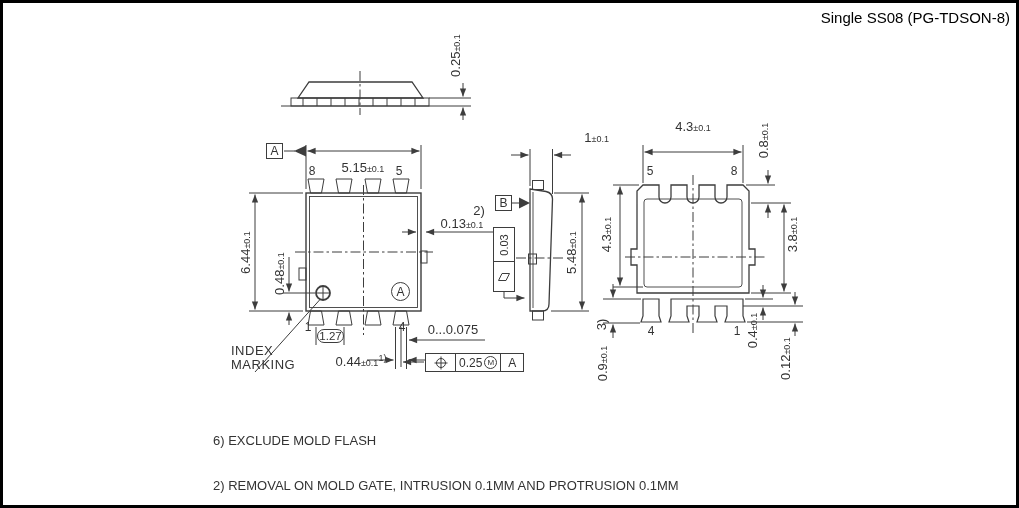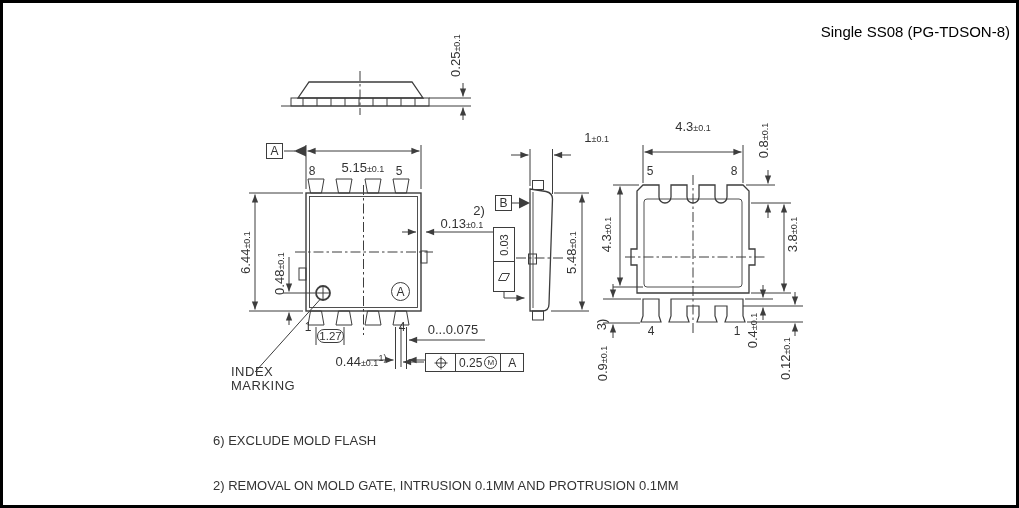--- a/index.html
+++ b/index.html
@@ -2,41 +2,41 @@
 <html><head>
 <meta charset="utf-8">
 <style>
   html,body{margin:0;padding:0;background:#fff;}
   .page{position:relative;width:1019px;height:508px;background:#fff;border:3px solid #000;
         box-sizing:border-box;font-family:"Liberation Sans",sans-serif;overflow:hidden;}
   svg{position:absolute;left:0;top:0;}
   .lw{stroke:#3d3d3d;fill:none;stroke-width:1;}
   .title-block{position:absolute;top:4px;right:6px;text-align:right;color:#000;}
   .pn{font-size:23px;letter-spacing:0.3px;}
-  .pkg{font-size:15px;margin-top:16px;}
+  .pkg{font-size:15px;margin-top:2px;}
   .dim{position:absolute;font-size:13px;color:#333;white-space:nowrap;text-align:center;line-height:15px;}
   .dim .t{font-size:9px;}
   .dim sup{font-size:9px;vertical-align:5px;}
   .rot{transform:rotate(-90deg);}
   .pin{position:absolute;font-size:12px;color:#333;text-align:center;width:14px;}
   .dbox{position:absolute;border:1.3px solid #3d3d3d;color:#333;display:flex;align-items:center;
         justify-content:center;background:#fff;box-sizing:border-box;}
   .dcircle{border-radius:50%;}
   .fcf{position:absolute;display:flex;border:1.2px solid #3d3d3d;background:#fff;height:19px;box-sizing:border-box;}
   .fcf-cell{display:flex;align-items:center;justify-content:center;font-size:12px;color:#333;
             border-right:1.2px solid #3d3d3d;padding:0 3px;box-sizing:border-box;}
   .fcf-cell:last-child{border-right:none;}
   .mcircle{display:inline-flex;align-items:center;justify-content:center;width:11px;height:11px;
            border:1px solid #3d3d3d;border-radius:50%;font-size:8px;margin-left:2px;}
   .fcf-v{position:absolute;border:1.2px solid #3d3d3d;background:#fff;box-sizing:border-box;width:22px;}
   .fcf-v .cellA{height:33px;border-bottom:1.2px solid #3d3d3d;position:relative;}
   .fcf-v .cellA span{position:absolute;left:50%;top:50%;transform:translate(-50%,-50%) rotate(-90deg);
                      font-size:11px;color:#333;}
   .fcf-v .cellB{height:29px;display:flex;align-items:center;justify-content:center;}
-  .idx-label{position:absolute;font-size:13px;color:#333;line-height:14px;letter-spacing:0.5px;margin-top:21px;}
+  .idx-label{position:absolute;font-size:13px;color:#333;line-height:14px;letter-spacing:0.5px;}
   .notes{position:absolute;left:210px;top:402px;font-size:13px;color:#333;line-height:14.7px;white-space:pre;}
 </style>
 </head>
 <body>
 
 <div class="page">
 
   <svg width="1019" height="508" viewBox="0 0 1019 508">
     <defs>
       <marker id="ar" viewBox="0 0 10 10" refX="9.5" refY="5" markerWidth="9" markerHeight="9" orient="auto-start-reverse">

